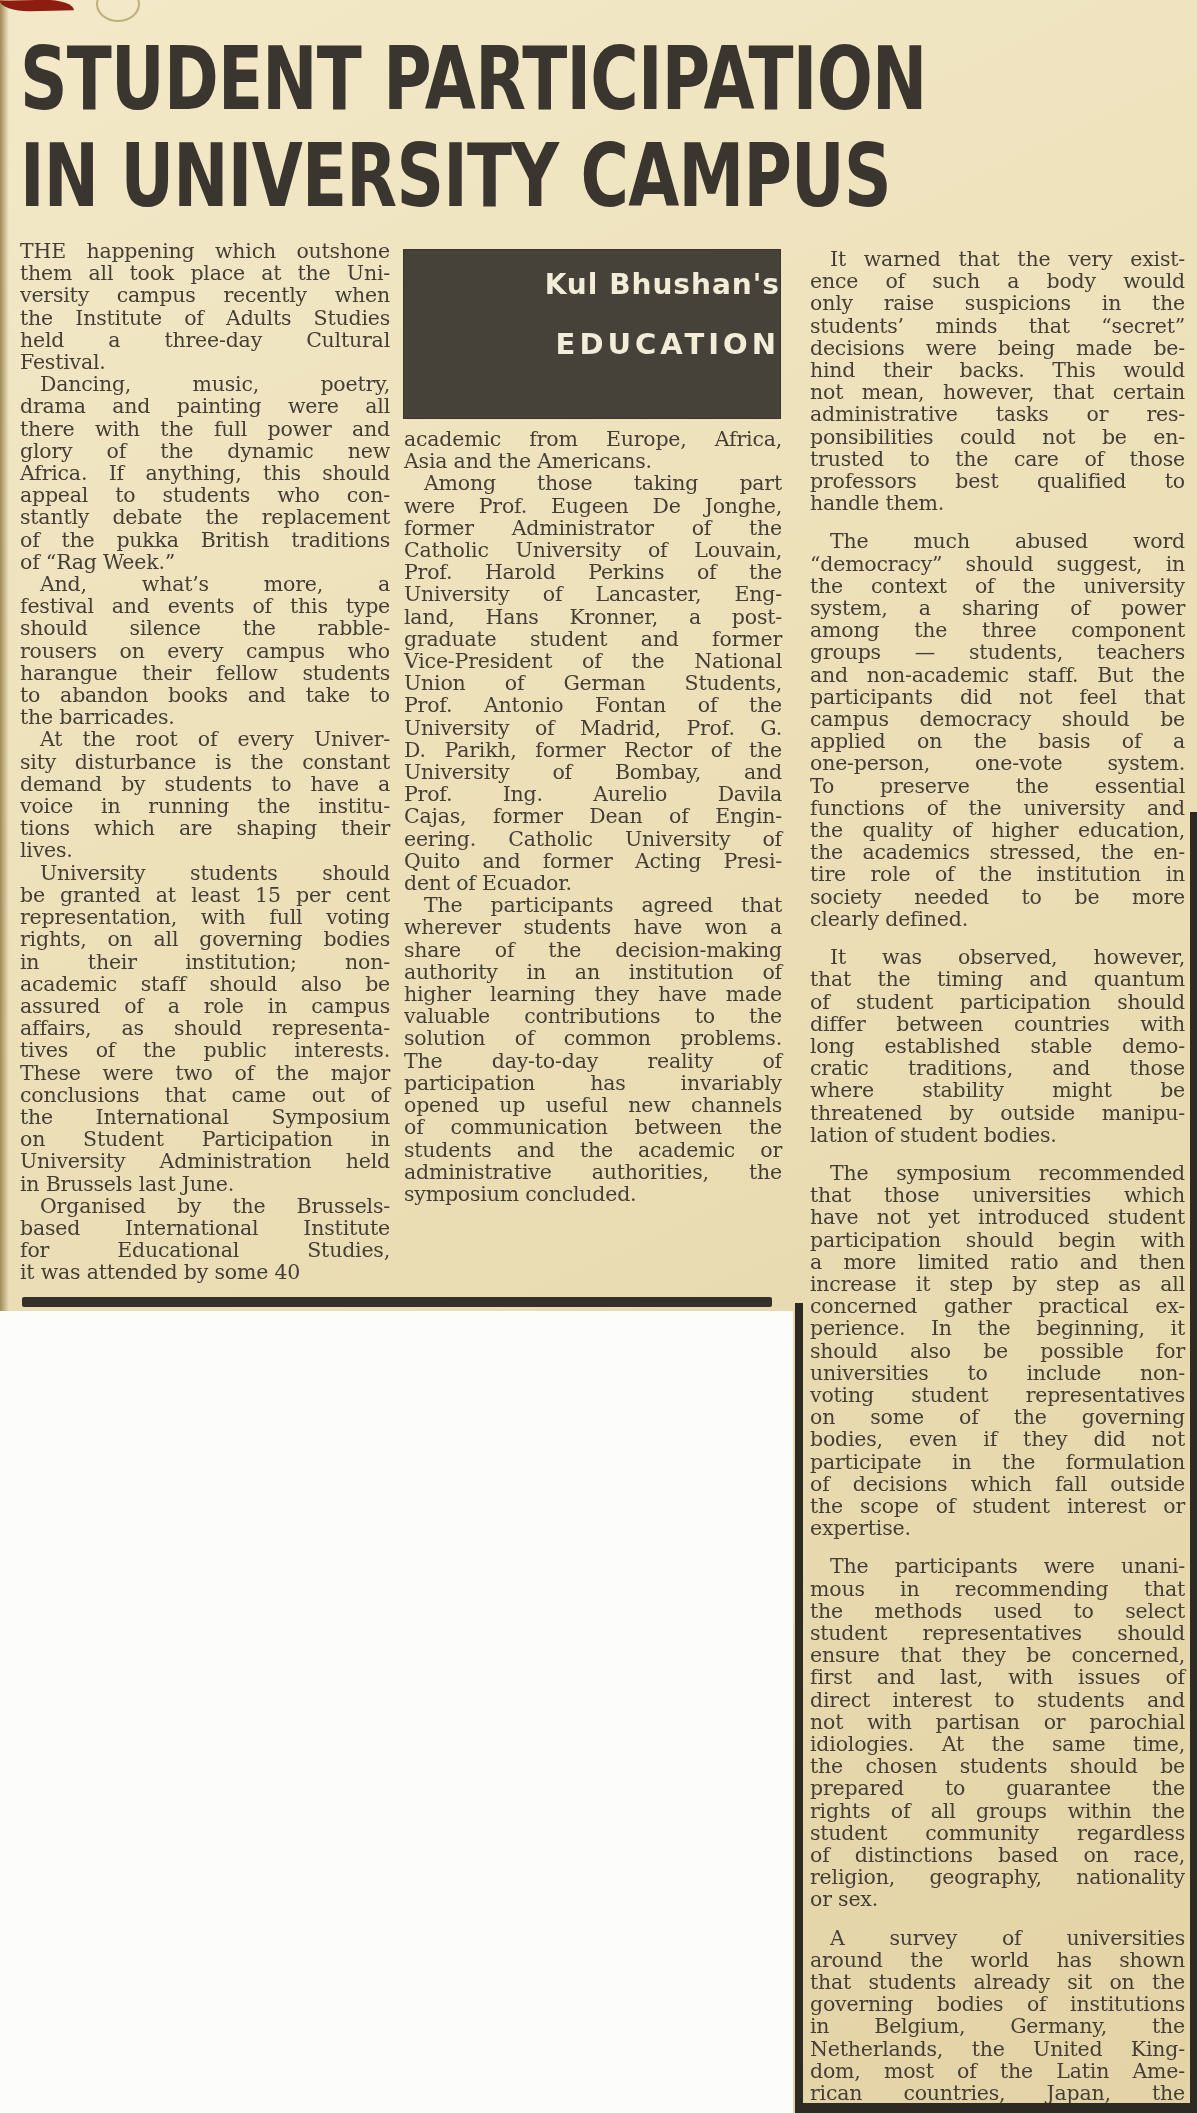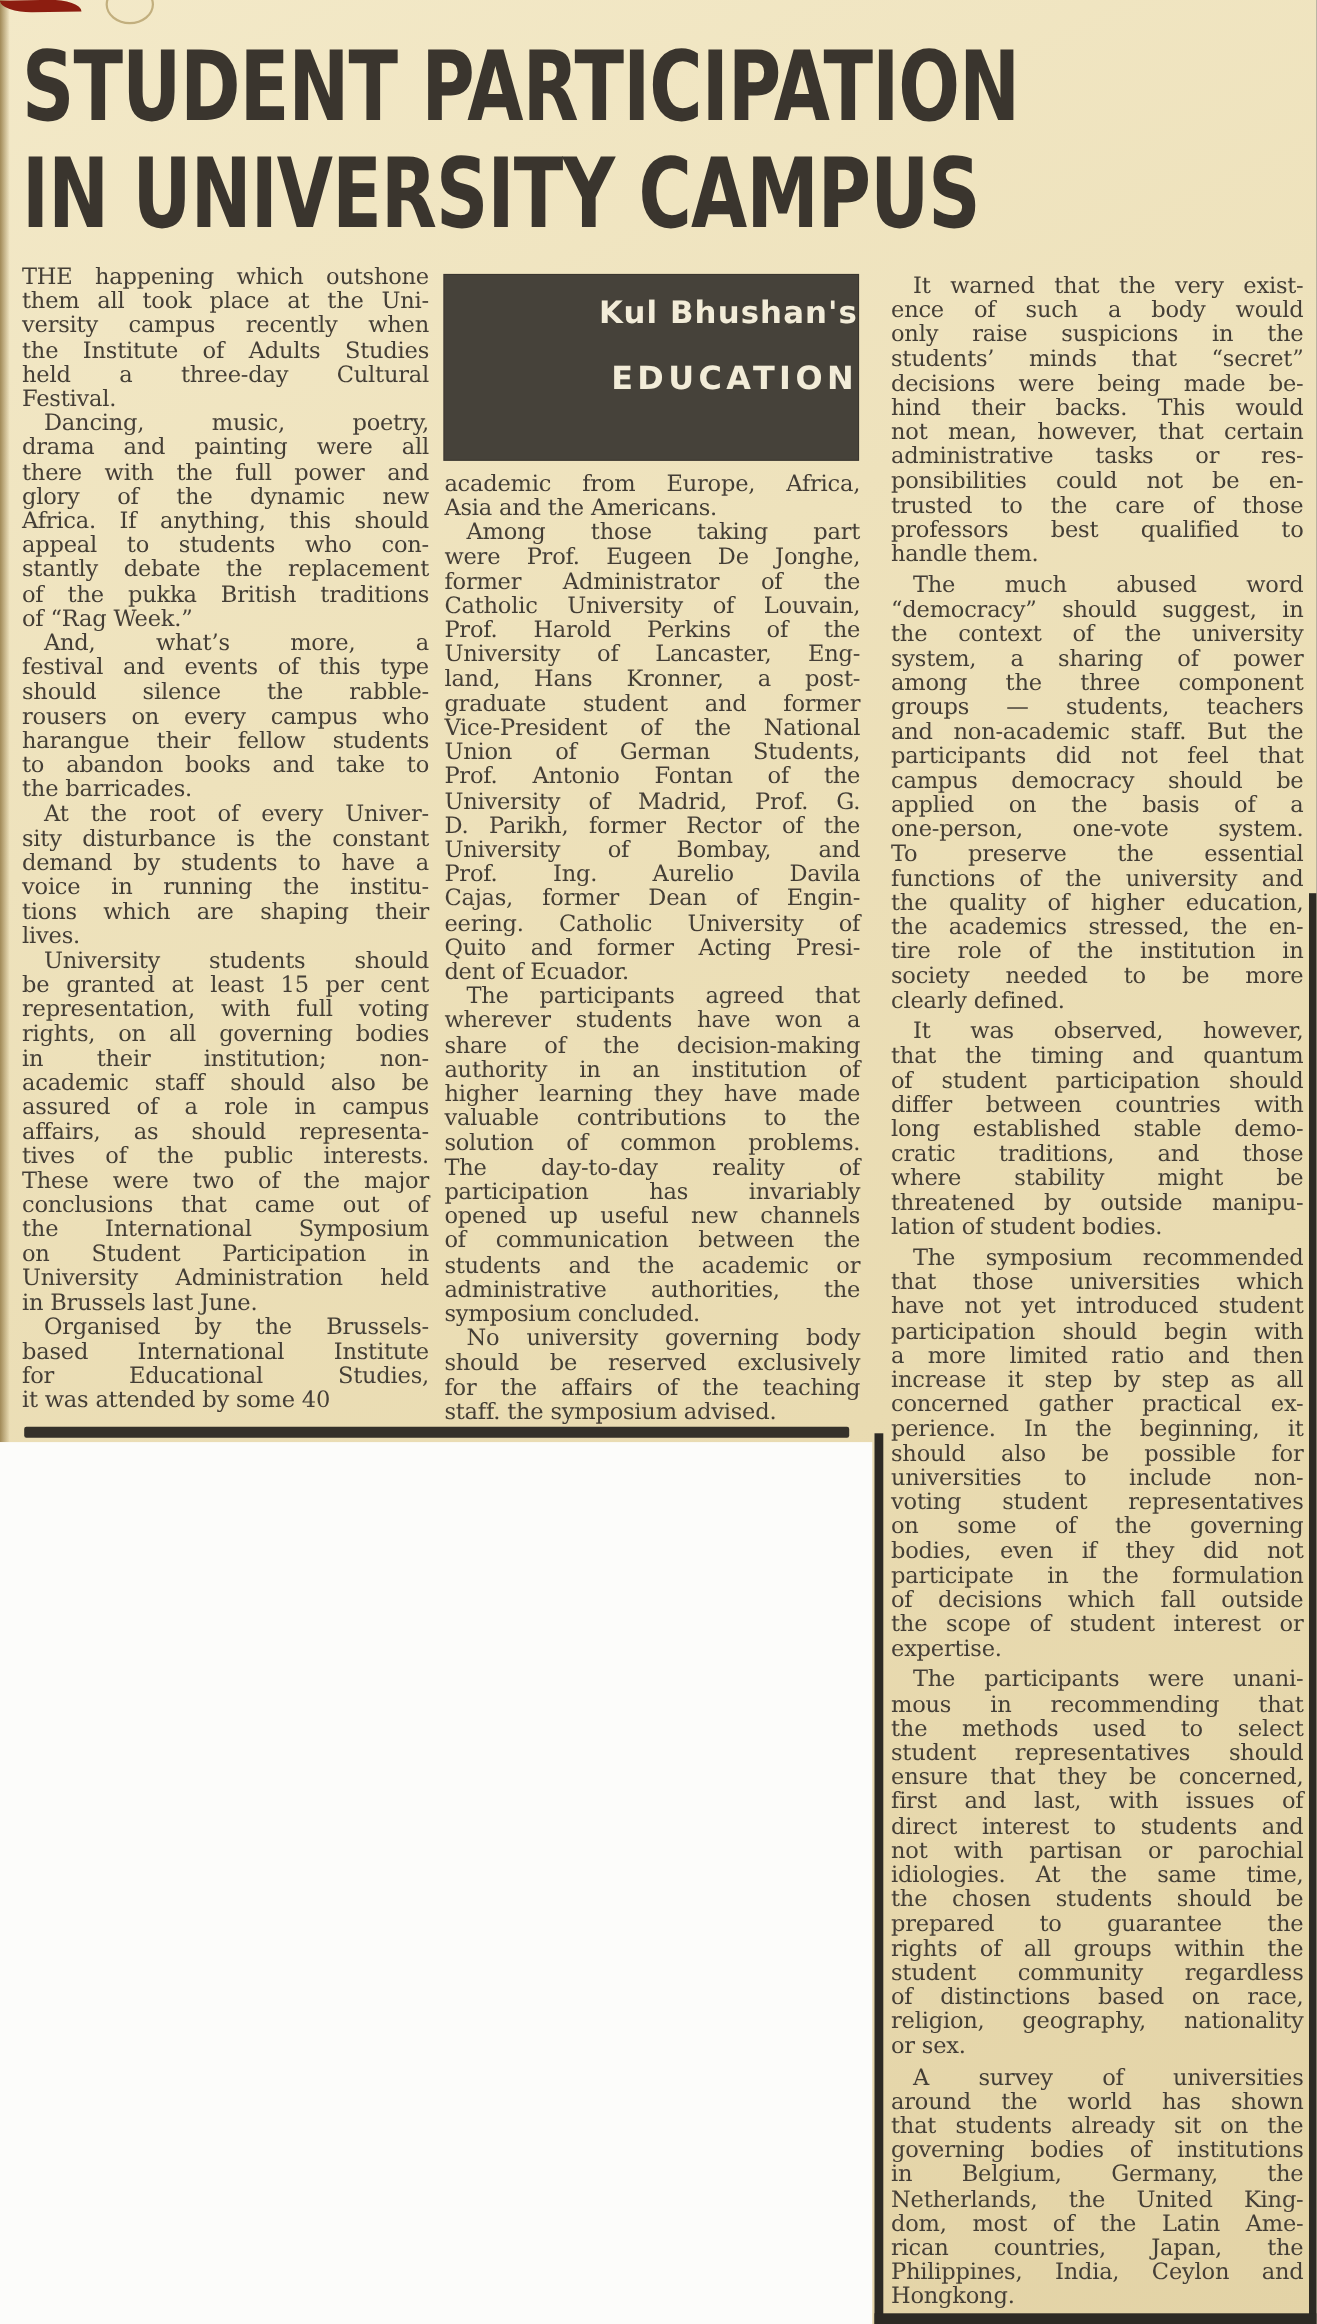--- a/index.html
+++ b/index.html
@@ -25,21 +25,21 @@
     display:block; white-space:nowrap;
     font-family:"DejaVu Sans", sans-serif; font-weight:bold;
     font-size:88px; line-height:97px; letter-spacing:-1px;
     color:#3a352e; transform:scaleX(0.75); transform-origin:0 50%;
   }
   .col { position:absolute; color:#443e36; font-size:20.5px; }
   .col-1 { left:20px;  top:240px; width:370px; }
   .col-2 { left:404px; top:250px; width:378px; }
   .col-3 { left:810px; top:248px; width:375px; }
   .para { margin:0; }
-  .col-3 .para + .para { margin-top:6px; }
+  .col-3 .para + .para { margin-top:16px; }
   .line {
     line-height:22.2px; text-align:justify; text-align-last:justify;
     white-space:normal; letter-spacing:-0.2px;
   }
   .line.last { text-align-last:left; }
   .line.indent { text-indent:20px; }
   .notebook-box {
     width:376px; height:150px; background:#46423a; margin-bottom:10px;
     padding-top:18px; box-sizing:content-box; text-align:right;
     box-shadow:0 0 0 1px #3a362f;
@@ -180,26 +180,20 @@
           <div class="line">valuable contributions to the</div>
           <div class="line">solution of common problems.</div>
           <div class="line">The day-to-day reality of</div>
           <div class="line">participation has invariably</div>
           <div class="line">opened up useful new channels</div>
           <div class="line">of communication between the</div>
           <div class="line">students and the academic or</div>
           <div class="line">administrative authorities, the</div>
           <div class="line last">symposium concluded.</div>
         </div>
-        <div class="para">
-          <div class="line indent">No university governing body</div>
-          <div class="line">should be reserved exclusively</div>
-          <div class="line">for the affairs of the teaching</div>
-          <div class="line last">staff. the symposium advised.</div>
-        </div>
       </div>
   </div>
 
   <div class="col col-3">
       <div class="para">
         <div class="line indent">It warned that the very exist-</div>
         <div class="line">ence of such a body would</div>
         <div class="line">only raise suspicions in the</div>
         <div class="line">students’ minds that “secret”</div>
         <div class="line">decisions were being made be-</div>

